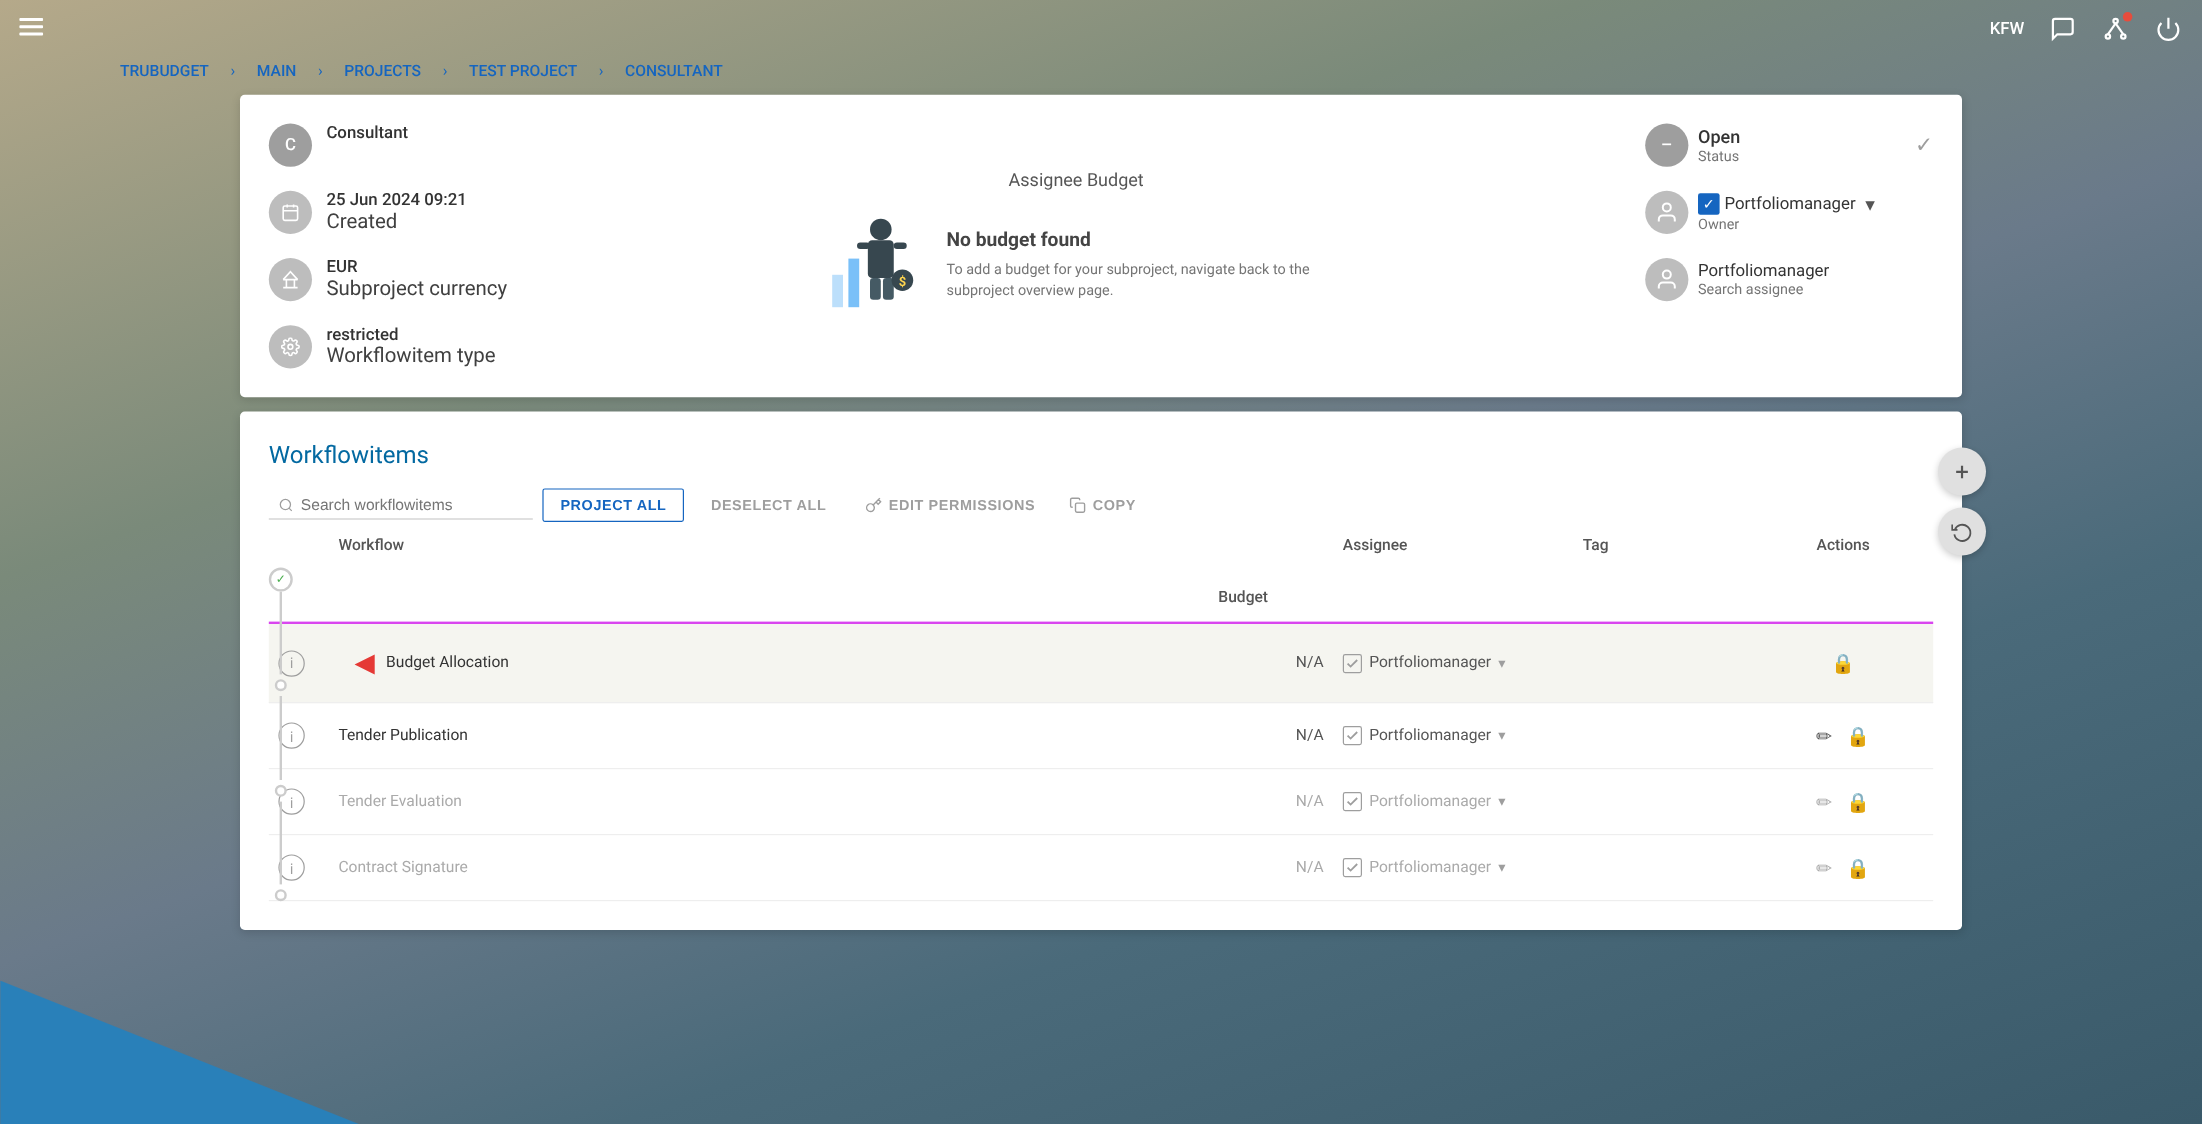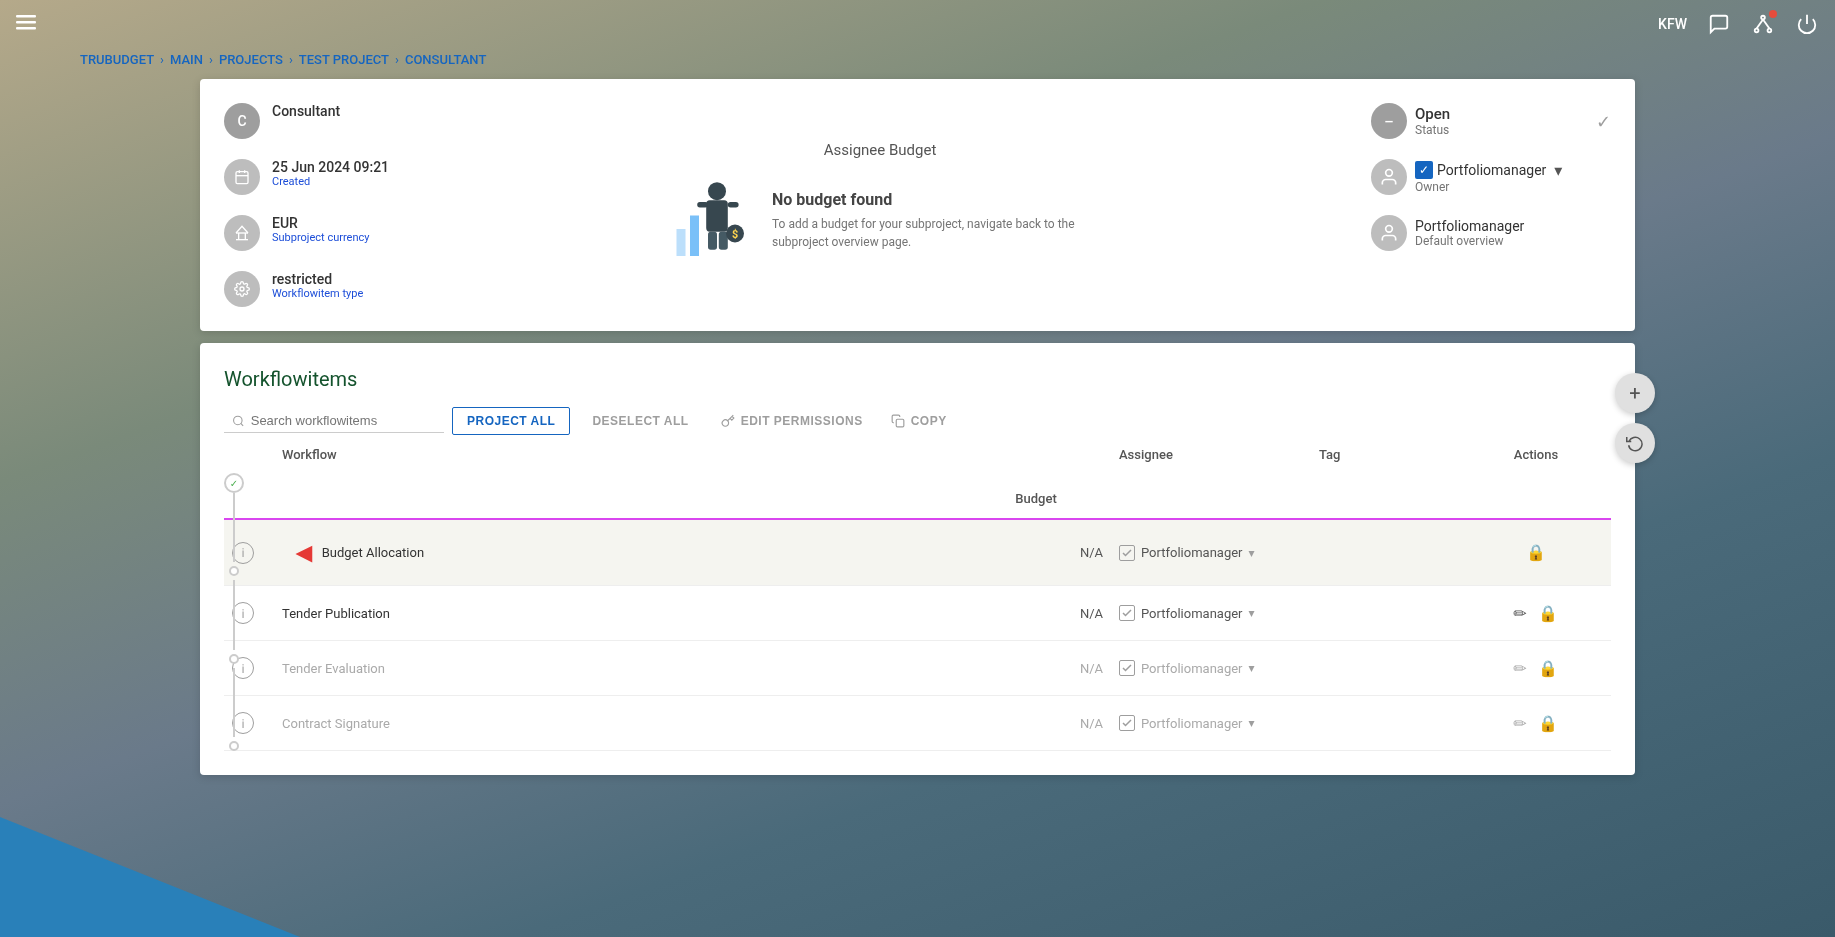--- a/index.html
+++ b/index.html
@@ -64,22 +64,22 @@
       top: -2px; right: -2px;
       width: 8px; height: 8px;
       background: #e74c3c;
       border-radius: 50%;
     }
     .breadcrumb {
       position: relative;
       z-index: 10;
       display: flex;
       align-items: center;
-      padding: 4px 80px;
-      gap: 6px;
+      padding: 4px 100px;
+      gap: 18px;
       text-align: center;
     }
     .breadcrumb-item {
       font-size: 13px;
       color: #1565c0;
       font-weight: 500;
       cursor: pointer;
       text-decoration: none;
     }
     .breadcrumb-sep {
@@ -124,22 +124,22 @@
       font-weight: 500;
       flex-shrink: 0;
     }
     .circle-icon.light { background: #bdbdbd; }
     .info-text-main {
       font-size: 14px;
       color: #333;
       font-weight: 500;
     }
     .info-text-sub {
-      font-size: 11px;
-      color: #1d4ed8;
+      font-size: 17px;
+      color: #404040;
     }
     .projected-budget-section {
       flex: 1;
       display: flex;
       flex-direction: column;
       align-items: center;
       justify-content: center;
       min-height: 200px;
     }
     .projected-budget-title {
@@ -223,21 +223,21 @@
       background: white;
       border-radius: 4px;
       margin-top: 12px;
       padding: 24px;
       box-shadow: 0 2px 8px rgba(0,0,0,0.15);
       position: relative;
     }
     .section-title {
       font-size: 20px;
       font-weight: 400;
-      color: #14532d;
+      color: #0369a1;
       margin-bottom: 16px;
     }
     .toolbar {
       display: flex;
       align-items: center;
       gap: 8px;
       margin-bottom: 0;
     }
     .search-box {
       display: flex;
@@ -566,21 +566,21 @@
         </div>
         <div style="display:flex; align-items:center; gap:8px; width:100%;">
           <div class="avatar-circle">
             <svg width="20" height="20" viewBox="0 0 24 24" fill="none" stroke="white" stroke-width="2">
               <path d="M20 21v-2a4 4 0 0 0-4-4H8a4 4 0 0 0-4 4v2"></path>
               <circle cx="12" cy="7" r="4"></circle>
             </svg>
           </div>
           <div>
             <div class="owner-name">Portfoliomanager</div>
-            <div class="owner-sub">Default overview</div>
+            <div class="owner-sub">Search assignee</div>
           </div>
         </div>
       </div>
     </div>
   </div>
 
   <div class="workflowitems-section">
     <div class="fab-button">+</div>
     <div class="history-btn">
       <svg width="18" height="18" viewBox="0 0 24 24" fill="none" stroke="#555" stroke-width="2">

